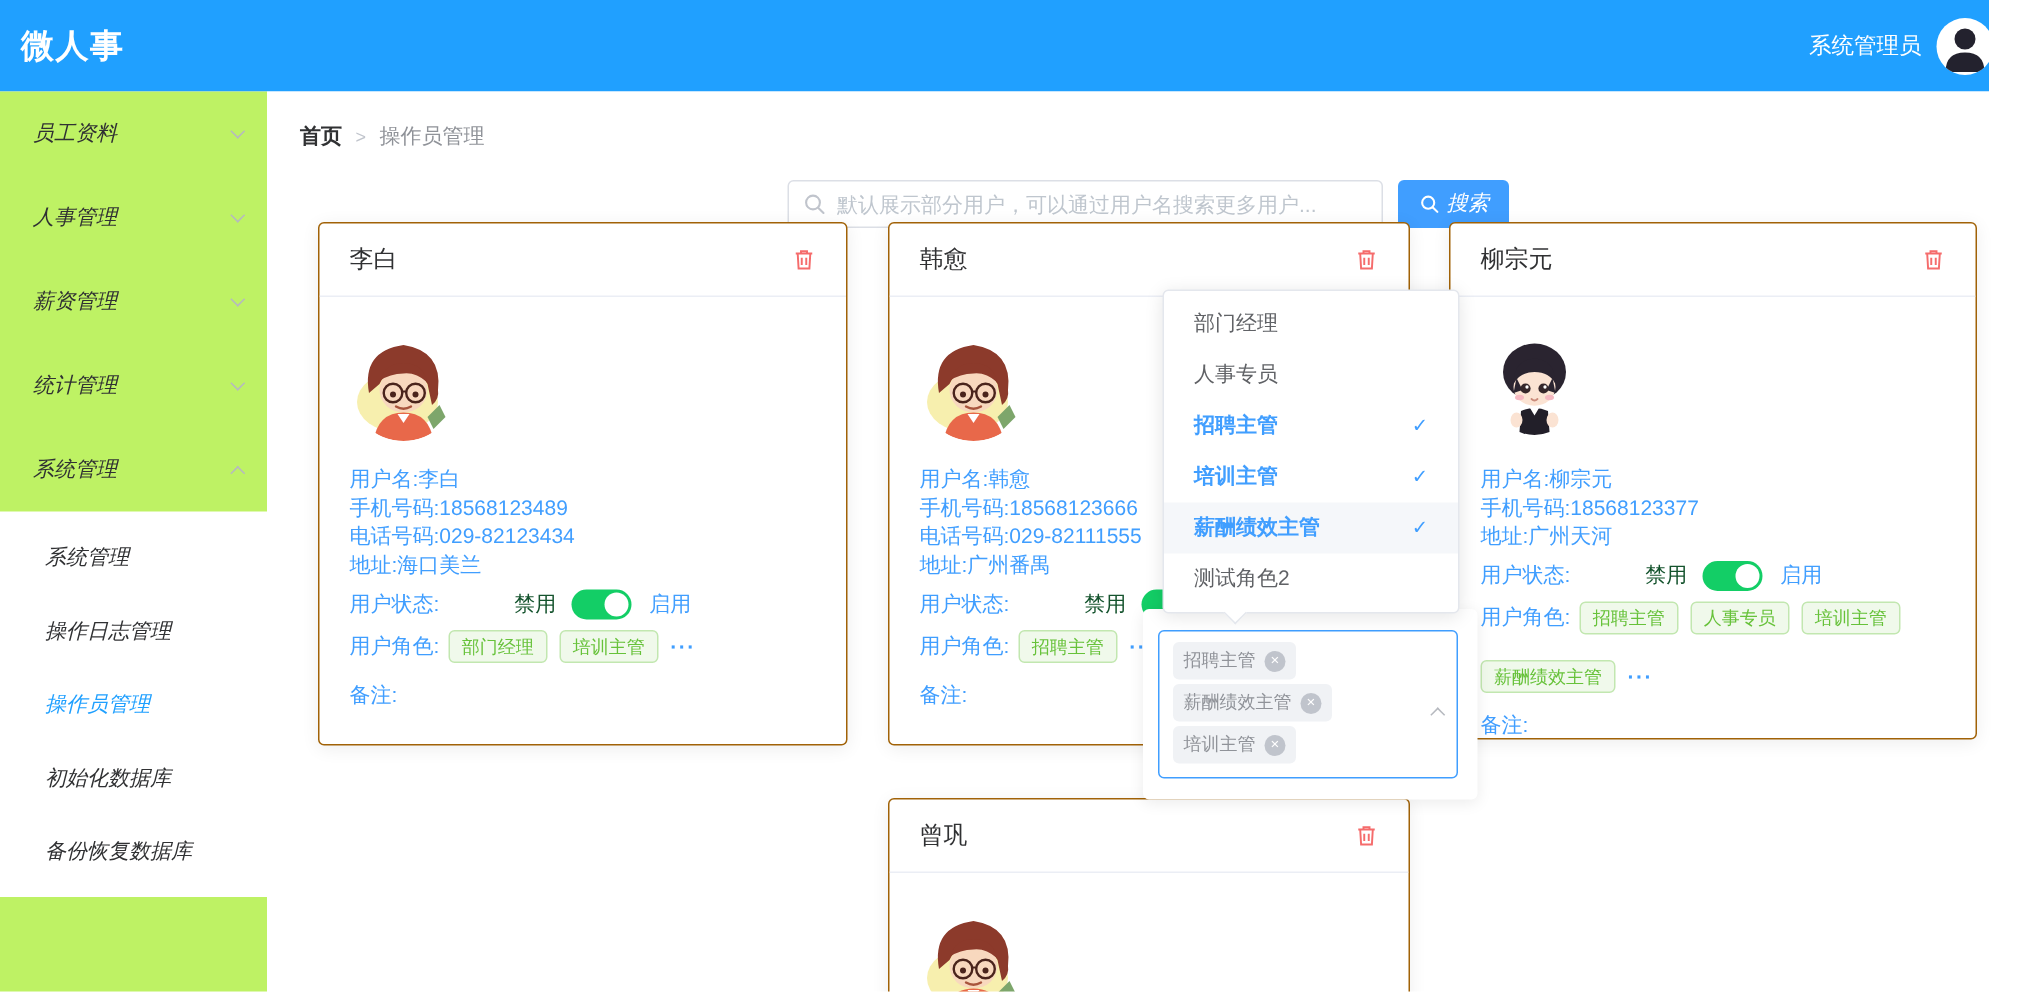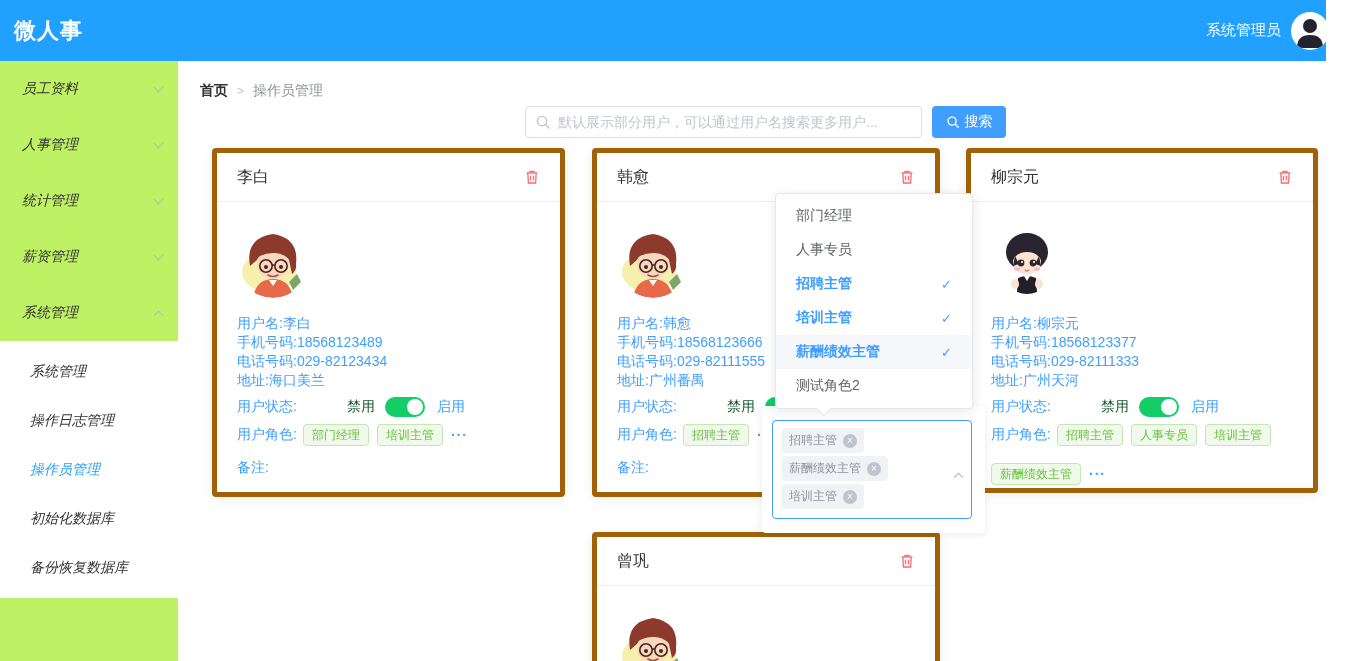--- a/index.html
+++ b/index.html
@@ -28,33 +28,33 @@
     font-size:14px; color:#303133; cursor:pointer; }
   .submenu-item.active { color:#20A0FF; }
 
   
   .main { position:absolute; left:178px; top:61px; width:1175px; height:600px; background:#fff; }
   .breadcrumb { position:absolute; left:22px; top:21px; font-size:14px; display:flex; align-items:center; }
   .breadcrumb .home { color:#303133; font-weight:700; }
   .breadcrumb .sep { color:#c0c4cc; margin:0 9px; font-size:12px; }
   .breadcrumb .cur { color:#909399; }
 
-  .searchbar { position:absolute; left:347px; top:45px; display:flex; gap:10px; }
+  .searchbar { position:absolute; left:347px; top:59px; display:flex; gap:10px; }
   .search-input-wrap { position:relative; width:397px; height:32px; }
   .search-input-wrap input { width:100%; height:100%; border:1px solid #dcdfe6; border-radius:4px;
     padding:0 12px 0 32px; font-size:14px; color:#606266; outline:none;
     font-family:"Liberation Sans","DejaVu Sans",sans-serif; }
   .search-input-wrap input::placeholder { color:#bfc6ce; }
   .search-input-wrap .sicon { position:absolute; left:10px; top:8px; color:#c0c4cc; }
   .search-btn { width:74px; height:32px; background:#409EFF; border:none; border-radius:4px;
     color:#fff; font-size:14px; display:flex; align-items:center; justify-content:center; gap:5px;
-    cursor:pointer; font-family:"Liberation Sans","DejaVu Sans",sans-serif; }
-
-  
-  .card { position:absolute; background:#fff; border:5px solid #a16207; border-radius:4px;
+    cursor:pointer; font-family:"Liberation Sans","DejaVu Sans",sans-serif;font-style:italic; }
+
+  
+  .card { position:absolute; background:#fff; border:1px solid #a16207; border-radius:4px;
     box-shadow:0 2px 12px rgba(0,0,0,.07); overflow:hidden; }
   .card-1 { left:34px;  top:87px; width:353px; height:349px; }
   .card-2 { left:414px; top:87px; width:348px; height:349px; }
   .card-3 { left:788px; top:87px; width:352px; height:345px; }
   .card-4 { left:414px; top:471px; width:348px; height:320px; }
   .card-head { height:49px; display:flex; align-items:center; justify-content:space-between;
     padding:0 20px; border-bottom:1px solid #ebeef5; }
   .card-name { font-size:16px; color:#303133; }
   .trash-btn { color:#F56C6C; cursor:pointer; display:flex; align-items:center; }
   .card-body { padding:10px 20px 0; }
@@ -123,25 +123,25 @@
   <div class="sidebar">
     <div class="menu-item">
       <span>员工资料</span>
       <span class="chev"></span>
     </div>
     <div class="menu-item">
       <span>人事管理</span>
       <span class="chev"></span>
     </div>
     <div class="menu-item">
+      <span>薪资管理</span>
+      <span class="chev"></span>
+    </div>
+    <div class="menu-item">
       <span>统计管理</span>
-      <span class="chev"></span>
-    </div>
-    <div class="menu-item">
-      <span>薪资管理</span>
       <span class="chev"></span>
     </div>
     <div class="menu-item">
       <span>系统管理</span>
       <span class="chev up"></span>
     </div>
     <div class="submenu">
       <div class="submenu-item">系统管理</div>
       <div class="submenu-item">操作日志管理</div>
       <div class="submenu-item active">操作员管理</div>
@@ -332,21 +332,20 @@
               <path d="M34 44 Q36 46 38 44" fill="none" stroke="#c98a7a" stroke-width="1.2" stroke-linecap="round"></path>
               <path d="M27 52 Q36 48 45 52 L46 66 Q36 70 26 66 Z" fill="#221f29"></path>
               <path d="M33 50 L36 55 L39 50 Z" fill="#fff"></path>
               <ellipse cx="24" cy="58" rx="4" ry="5" fill="#FBE3D3"></ellipse>
               <ellipse cx="48" cy="58" rx="4" ry="5" fill="#FBE3D3"></ellipse>
             </g>
           </svg>
         </div>
         <div class="info-line"><span>用户名:</span><span>柳宗元</span></div>
         <div class="info-line"><span>手机号码:</span><span>18568123377</span></div>
-        <div class="info-line"><span>电话号码:</span><span>029-82111333</span></div>
         <div class="info-line"><span>地址:</span><span>广州天河</span></div>
         <div class="state-row">
           <span class="lbl">用户状态:</span>
           <span class="state-off">禁用</span>
           <span class="switch">
               <span class="knob"></span>
             </span>
           <span class="state-on">启用</span>
         </div>
         <div class="role-row">

